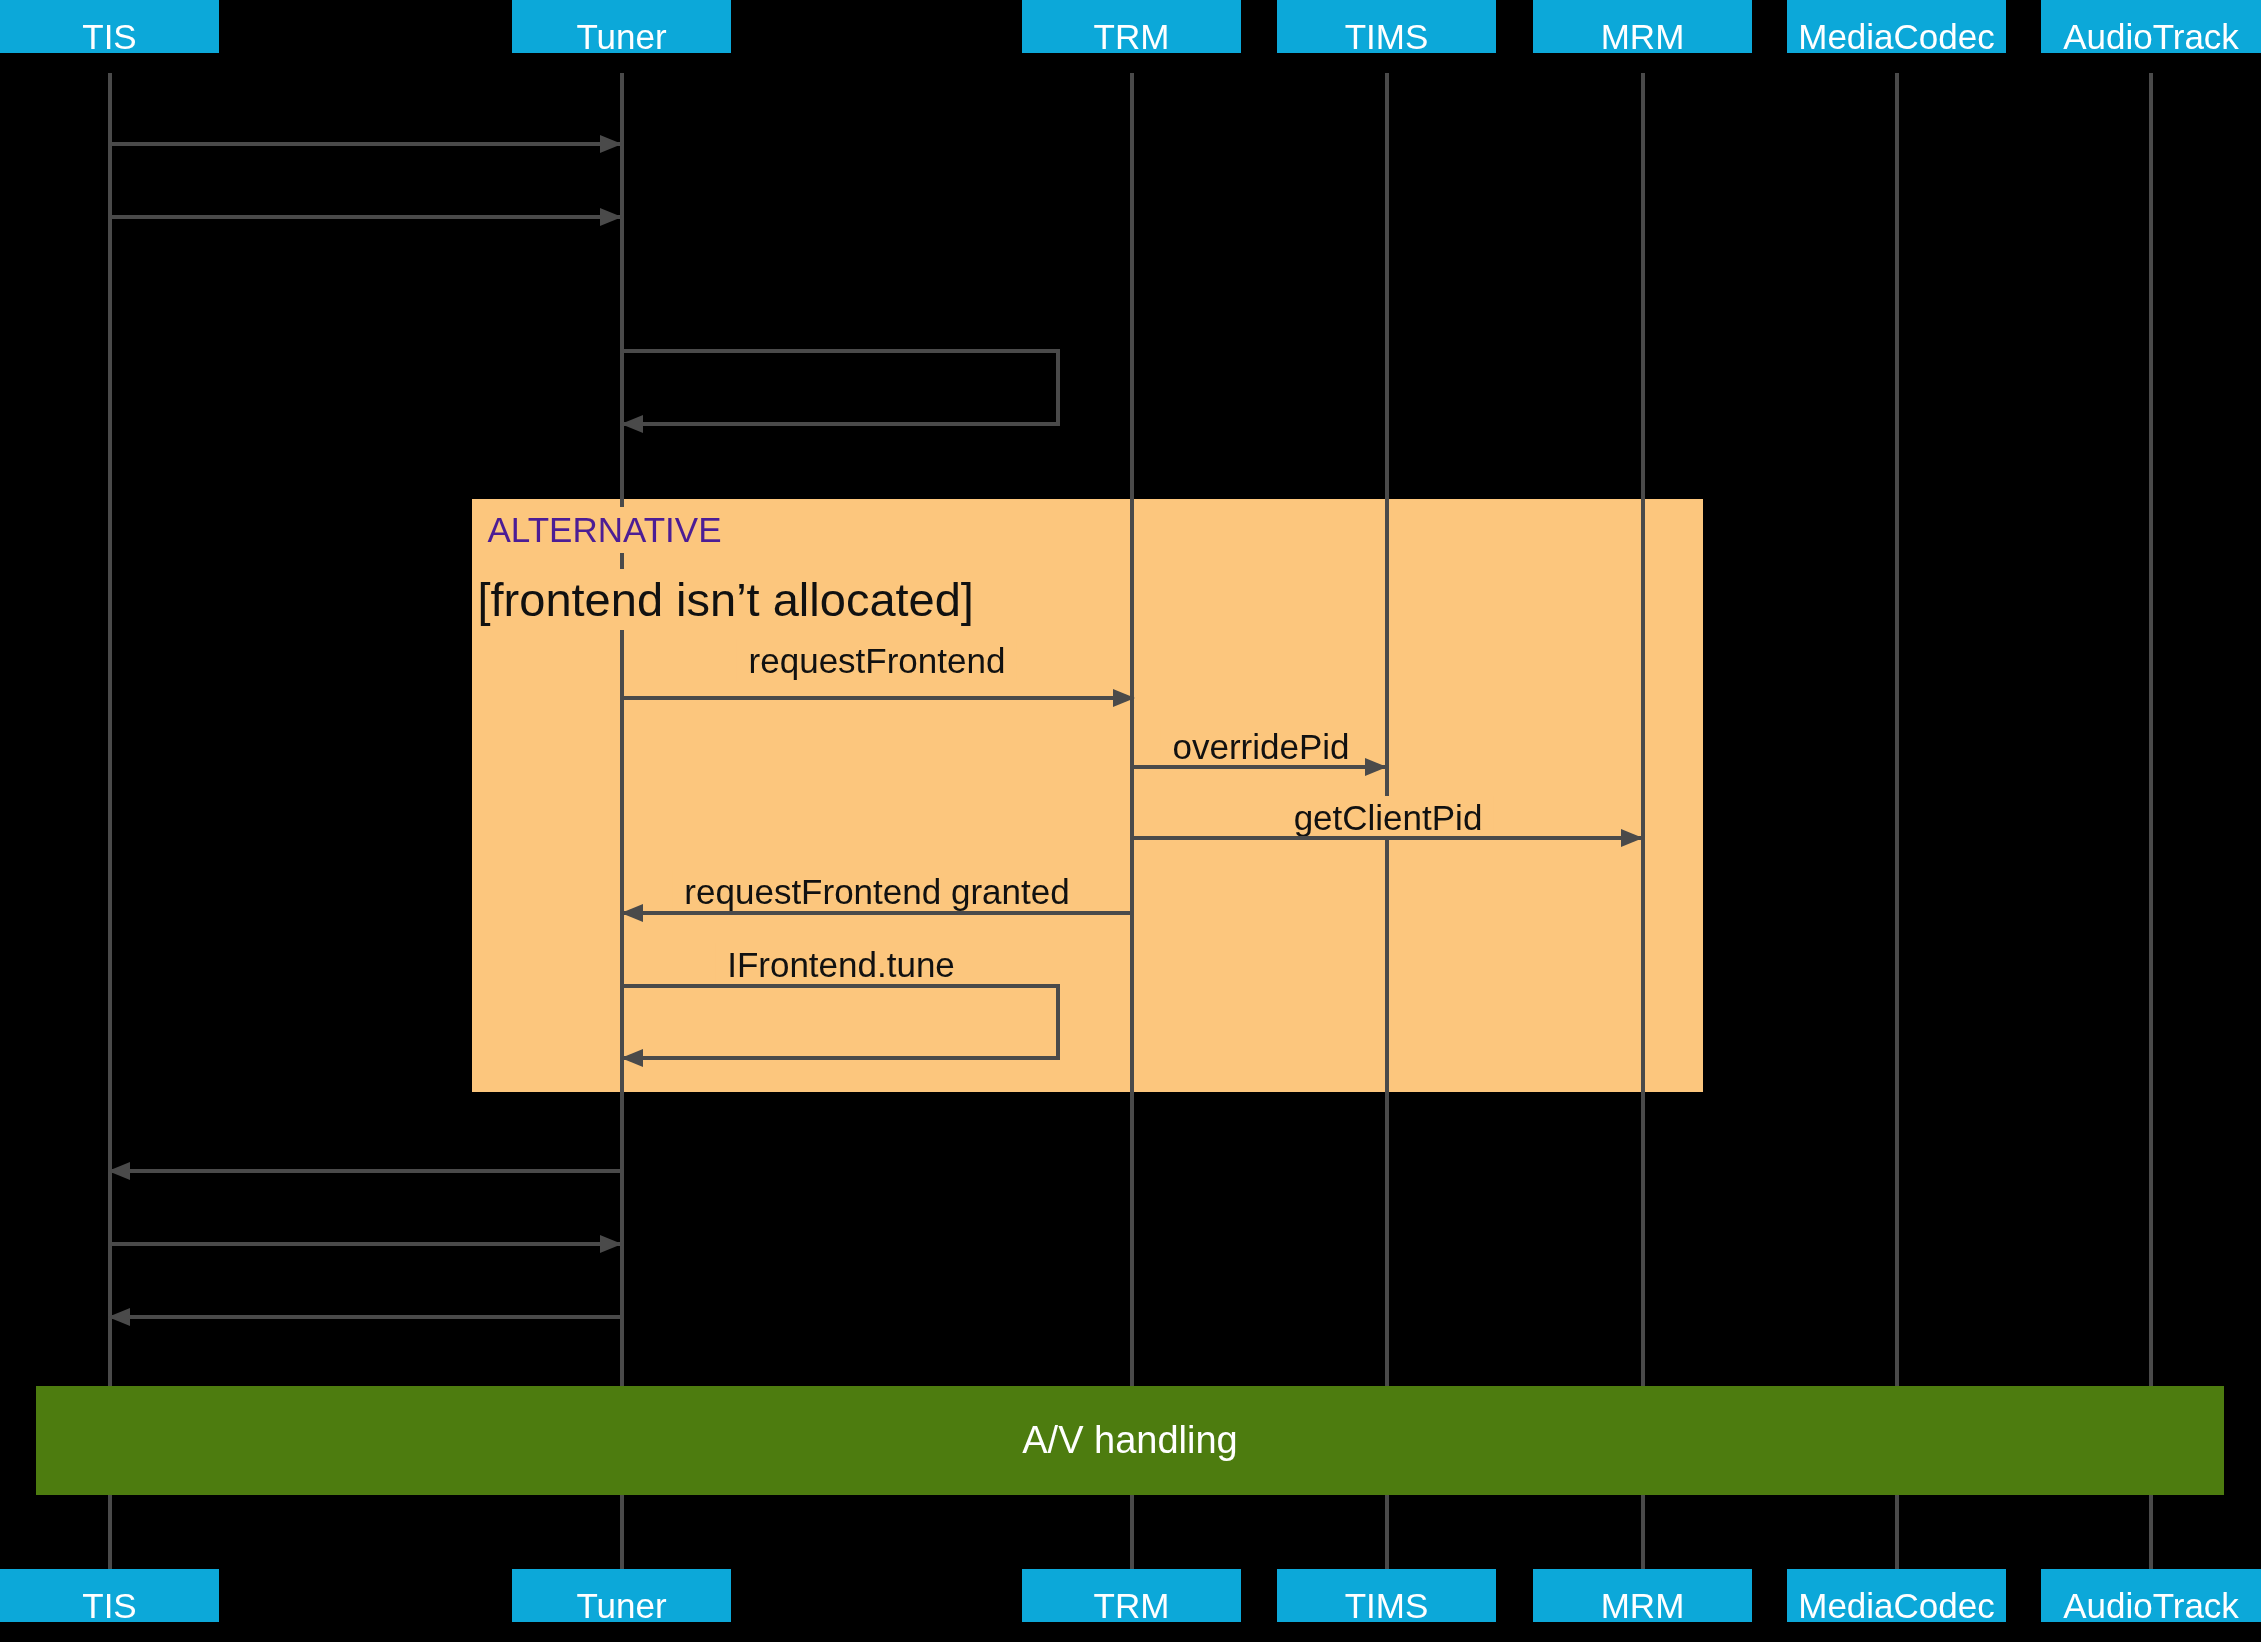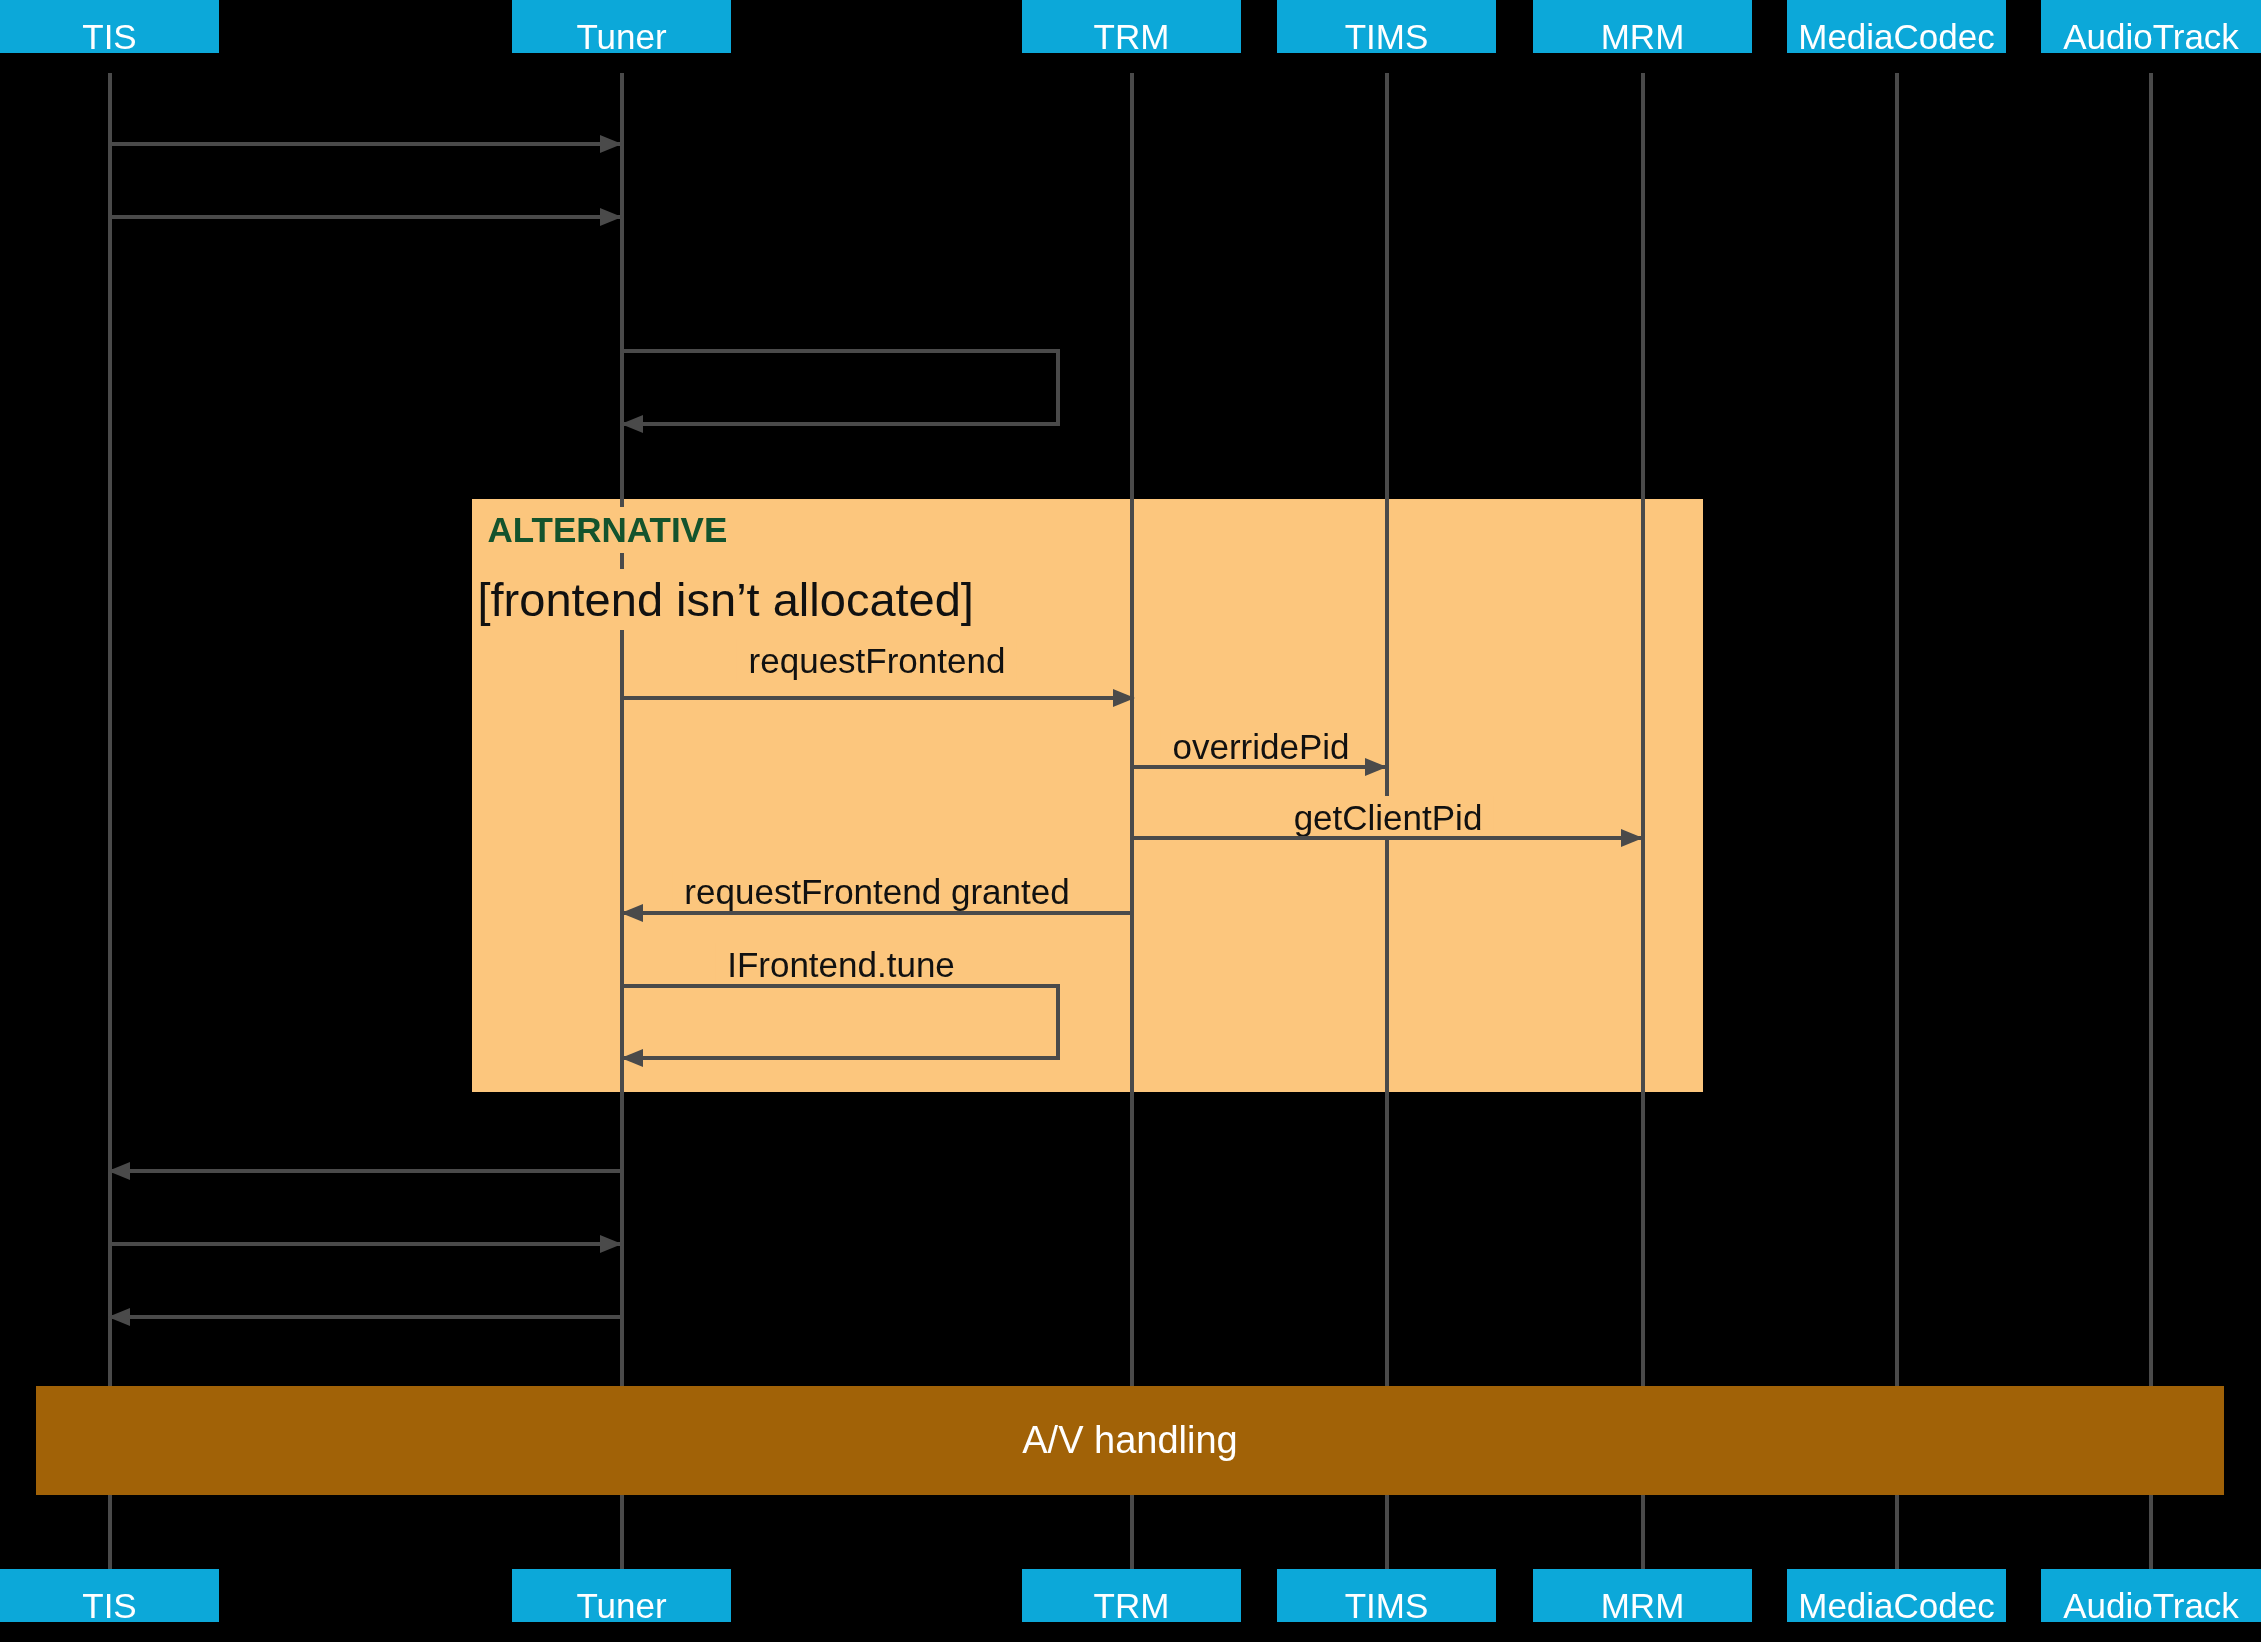--- a/index.html
+++ b/index.html
@@ -47,22 +47,22 @@
     width: 1231px;
     height: 593px;
     background: #fcc67d;
     z-index: 1;
   }
   .alt-title {
     position: absolute;
     left: 486px;
     top: 507px;
     font-size: 35px;
-    font-weight: bold;
-    color: #14532d;
+    font-weight: normal;
+    color: #4c1d95;
     background: #fcc67d;
     padding: 2.9px 10.2px 2.9px 1.5px;
     z-index: 3;
     white-space: nowrap;
   }
   .alt-cond {
     position: absolute;
     left: 476px;
     top: 569px;
     font-size: 47px;
@@ -118,21 +118,21 @@
     z-index: 3;
     white-space: nowrap;
   }
   
   .av-bar {
     position: absolute;
     left: 36px;
     top: 1386px;
     width: 2188px;
     height: 109px;
-    background: #a16207;
+    background: #4d7c0f;
     color: #ffffff;
     font-size: 38px;
     line-height: 109px;
     text-align: center;
     z-index: 4;
     white-space: nowrap;
   }
 </style>
 </head>
 <body>

